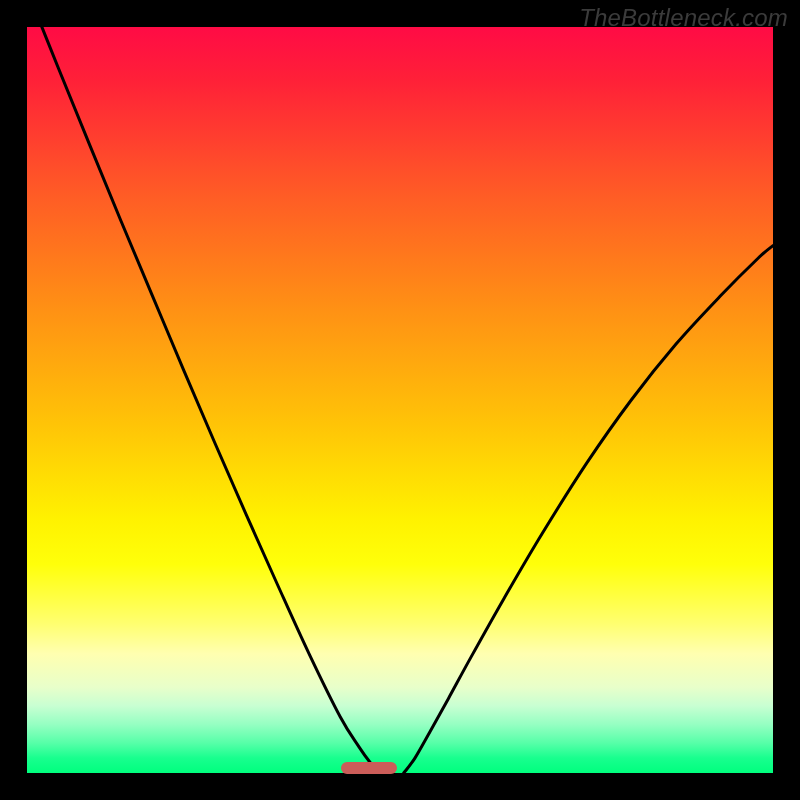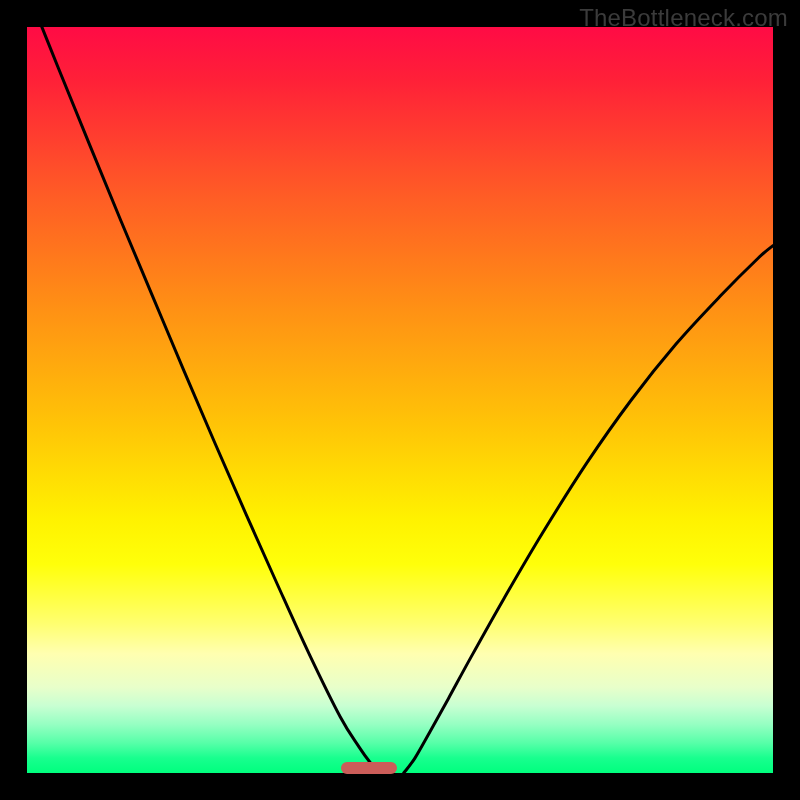--- a/index.html
+++ b/index.html
@@ -11,20 +11,21 @@
     overflow: hidden;
     font-family: Arial, Helvetica, sans-serif;
   }
   .frame {
     position: absolute;
     left: 0;
     top: 0;
     width: 800px;
     height: 800px;
     background: #000;
+    font-style: italic;
   }
   .plot {
     position: absolute;
     left: 27px;
     top: 27px;
     width: 746px;
     height: 746px;
     
     background: linear-gradient(to bottom,
       #ff0b45 0%,

